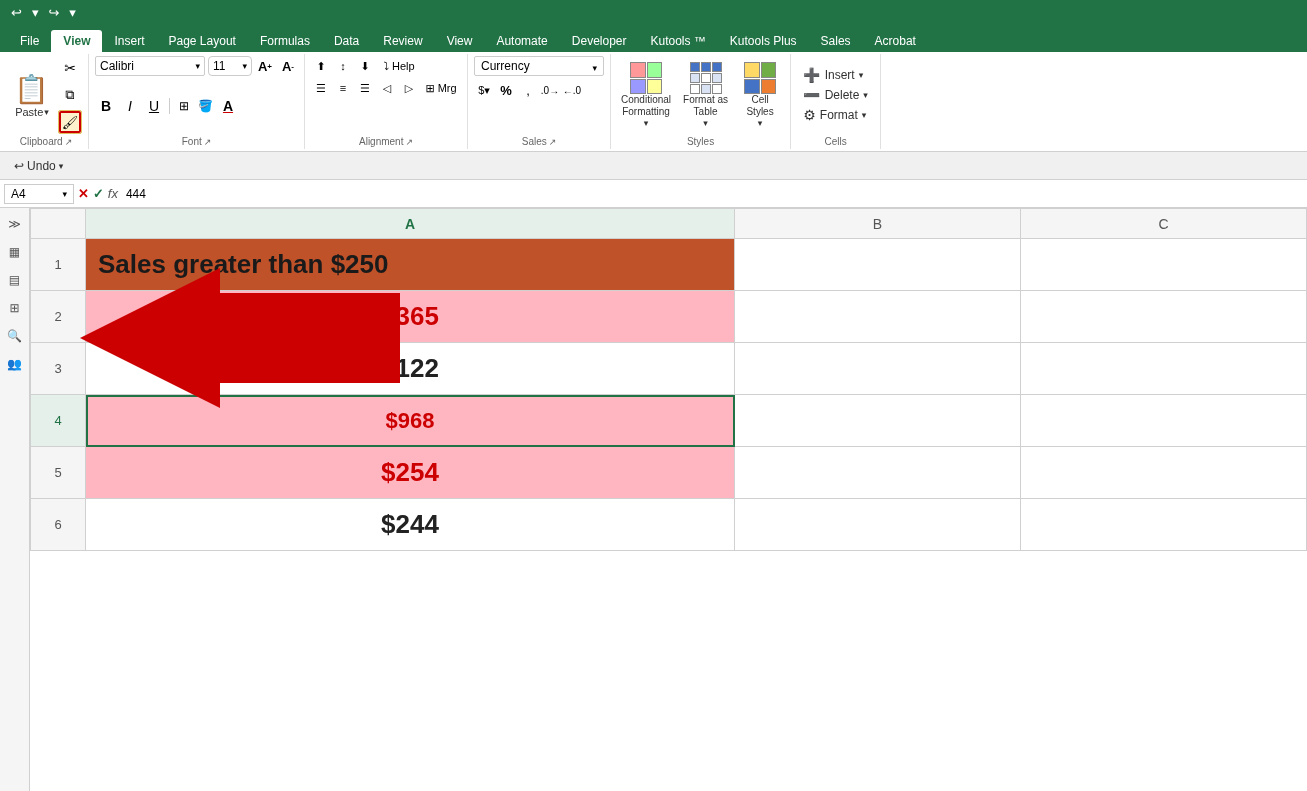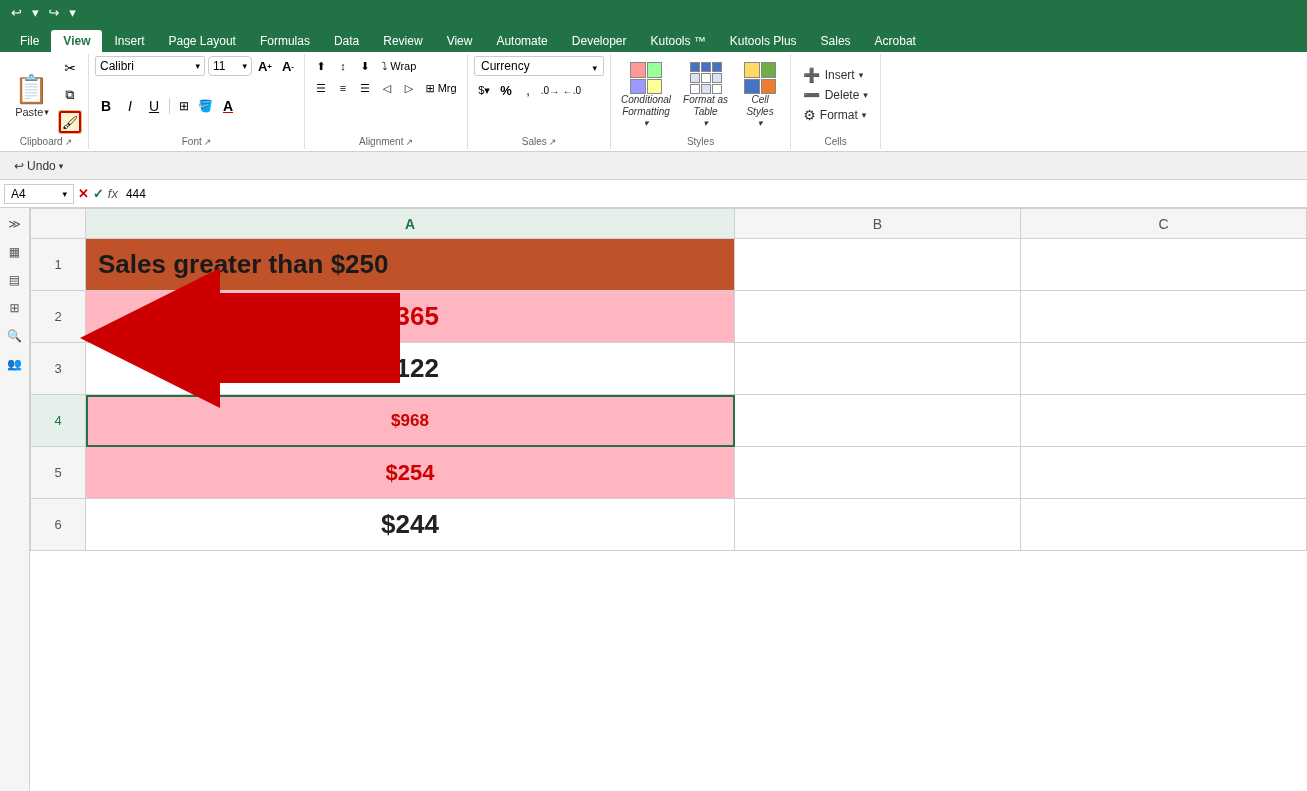--- a/index.html
+++ b/index.html
@@ -256,21 +256,20 @@
     .styles-btn {
       display: flex;
       flex-direction: column;
       align-items: center;
       font-size: 10px;
       color: #333;
       cursor: pointer;
       padding: 2px 4px;
       border-radius: 3px;
       min-width: 48px;
-      font-style: italic;
     }
     .cells-item {
       display: flex;
       align-items: center;
       gap: 4px;
       cursor: pointer;
       padding: 1px 3px;
       border-radius: 2px;
       color: #333;
     }
@@ -387,21 +386,21 @@
       <span style="font-size:9px; cursor:pointer;">↗</span>
     </div>
   </div>
 
   <div class="ribbon-group" style="min-width:110px;">
     <div class="ribbon-group-content" style="flex-direction:column; gap:2px;">
       <div style="display:flex; gap:2px;">
         <div class="small-btn">⬆</div>
         <div class="small-btn">↕</div>
         <div class="small-btn">⬇</div>
-        <div class="small-btn" style="font-size:11px; width:44px;">⤵ Wrap</div>
+        <div class="small-btn" style="font-size:11px; width:44px;">⤵ Help</div>
       </div>
       <div style="display:flex; gap:2px;">
         <div class="small-btn">☰</div>
         <div class="small-btn">≡</div>
         <div class="small-btn">☰</div>
         <div class="small-btn">◁</div>
         <div class="small-btn">▷</div>
         <div class="small-btn" style="font-size:11px; width:40px;">⊞ Mrg</div>
       </div>
     </div>
@@ -582,30 +581,30 @@
           <td class="row-header">3</td>
           <td class="cell" style="background:white; color:#222; font-size:26px; font-weight:bold; text-align:center;">
             <span>$122</span>
           </td>
           <td class="cell" style="background:white;"></td>
           <td class="cell" style="background:white;"></td>
         </tr>
 
         <tr>
           <td class="row-header row-num-4">4</td>
-          <td class="cell cell-selected" style="background:#ffb6c1; color:#cc0000; font-size:17px; font-weight:bold; text-align:center;">
+          <td class="cell cell-selected" style="background:#ffb6c1; color:#cc0000; font-size:22px; font-weight:bold; text-align:center;">
             <span>$968</span>
           </td>
           <td class="cell" style="background:white;"></td>
           <td class="cell" style="background:white;"></td>
         </tr>
 
         <tr>
           <td class="row-header">5</td>
-          <td class="cell" style="background:#ffb6c1; color:#cc0000; font-size:22px; font-weight:bold; text-align:center;">
+          <td class="cell" style="background:#ffb6c1; color:#cc0000; font-size:26px; font-weight:bold; text-align:center;">
             <span>$254</span>
           </td>
           <td class="cell" style="background:white;"></td>
           <td class="cell" style="background:white;"></td>
         </tr>
 
         <tr>
           <td class="row-header">6</td>
           <td class="cell" style="background:white; color:#222; font-size:26px; font-weight:bold; text-align:center;">
             <span>$244</span>

